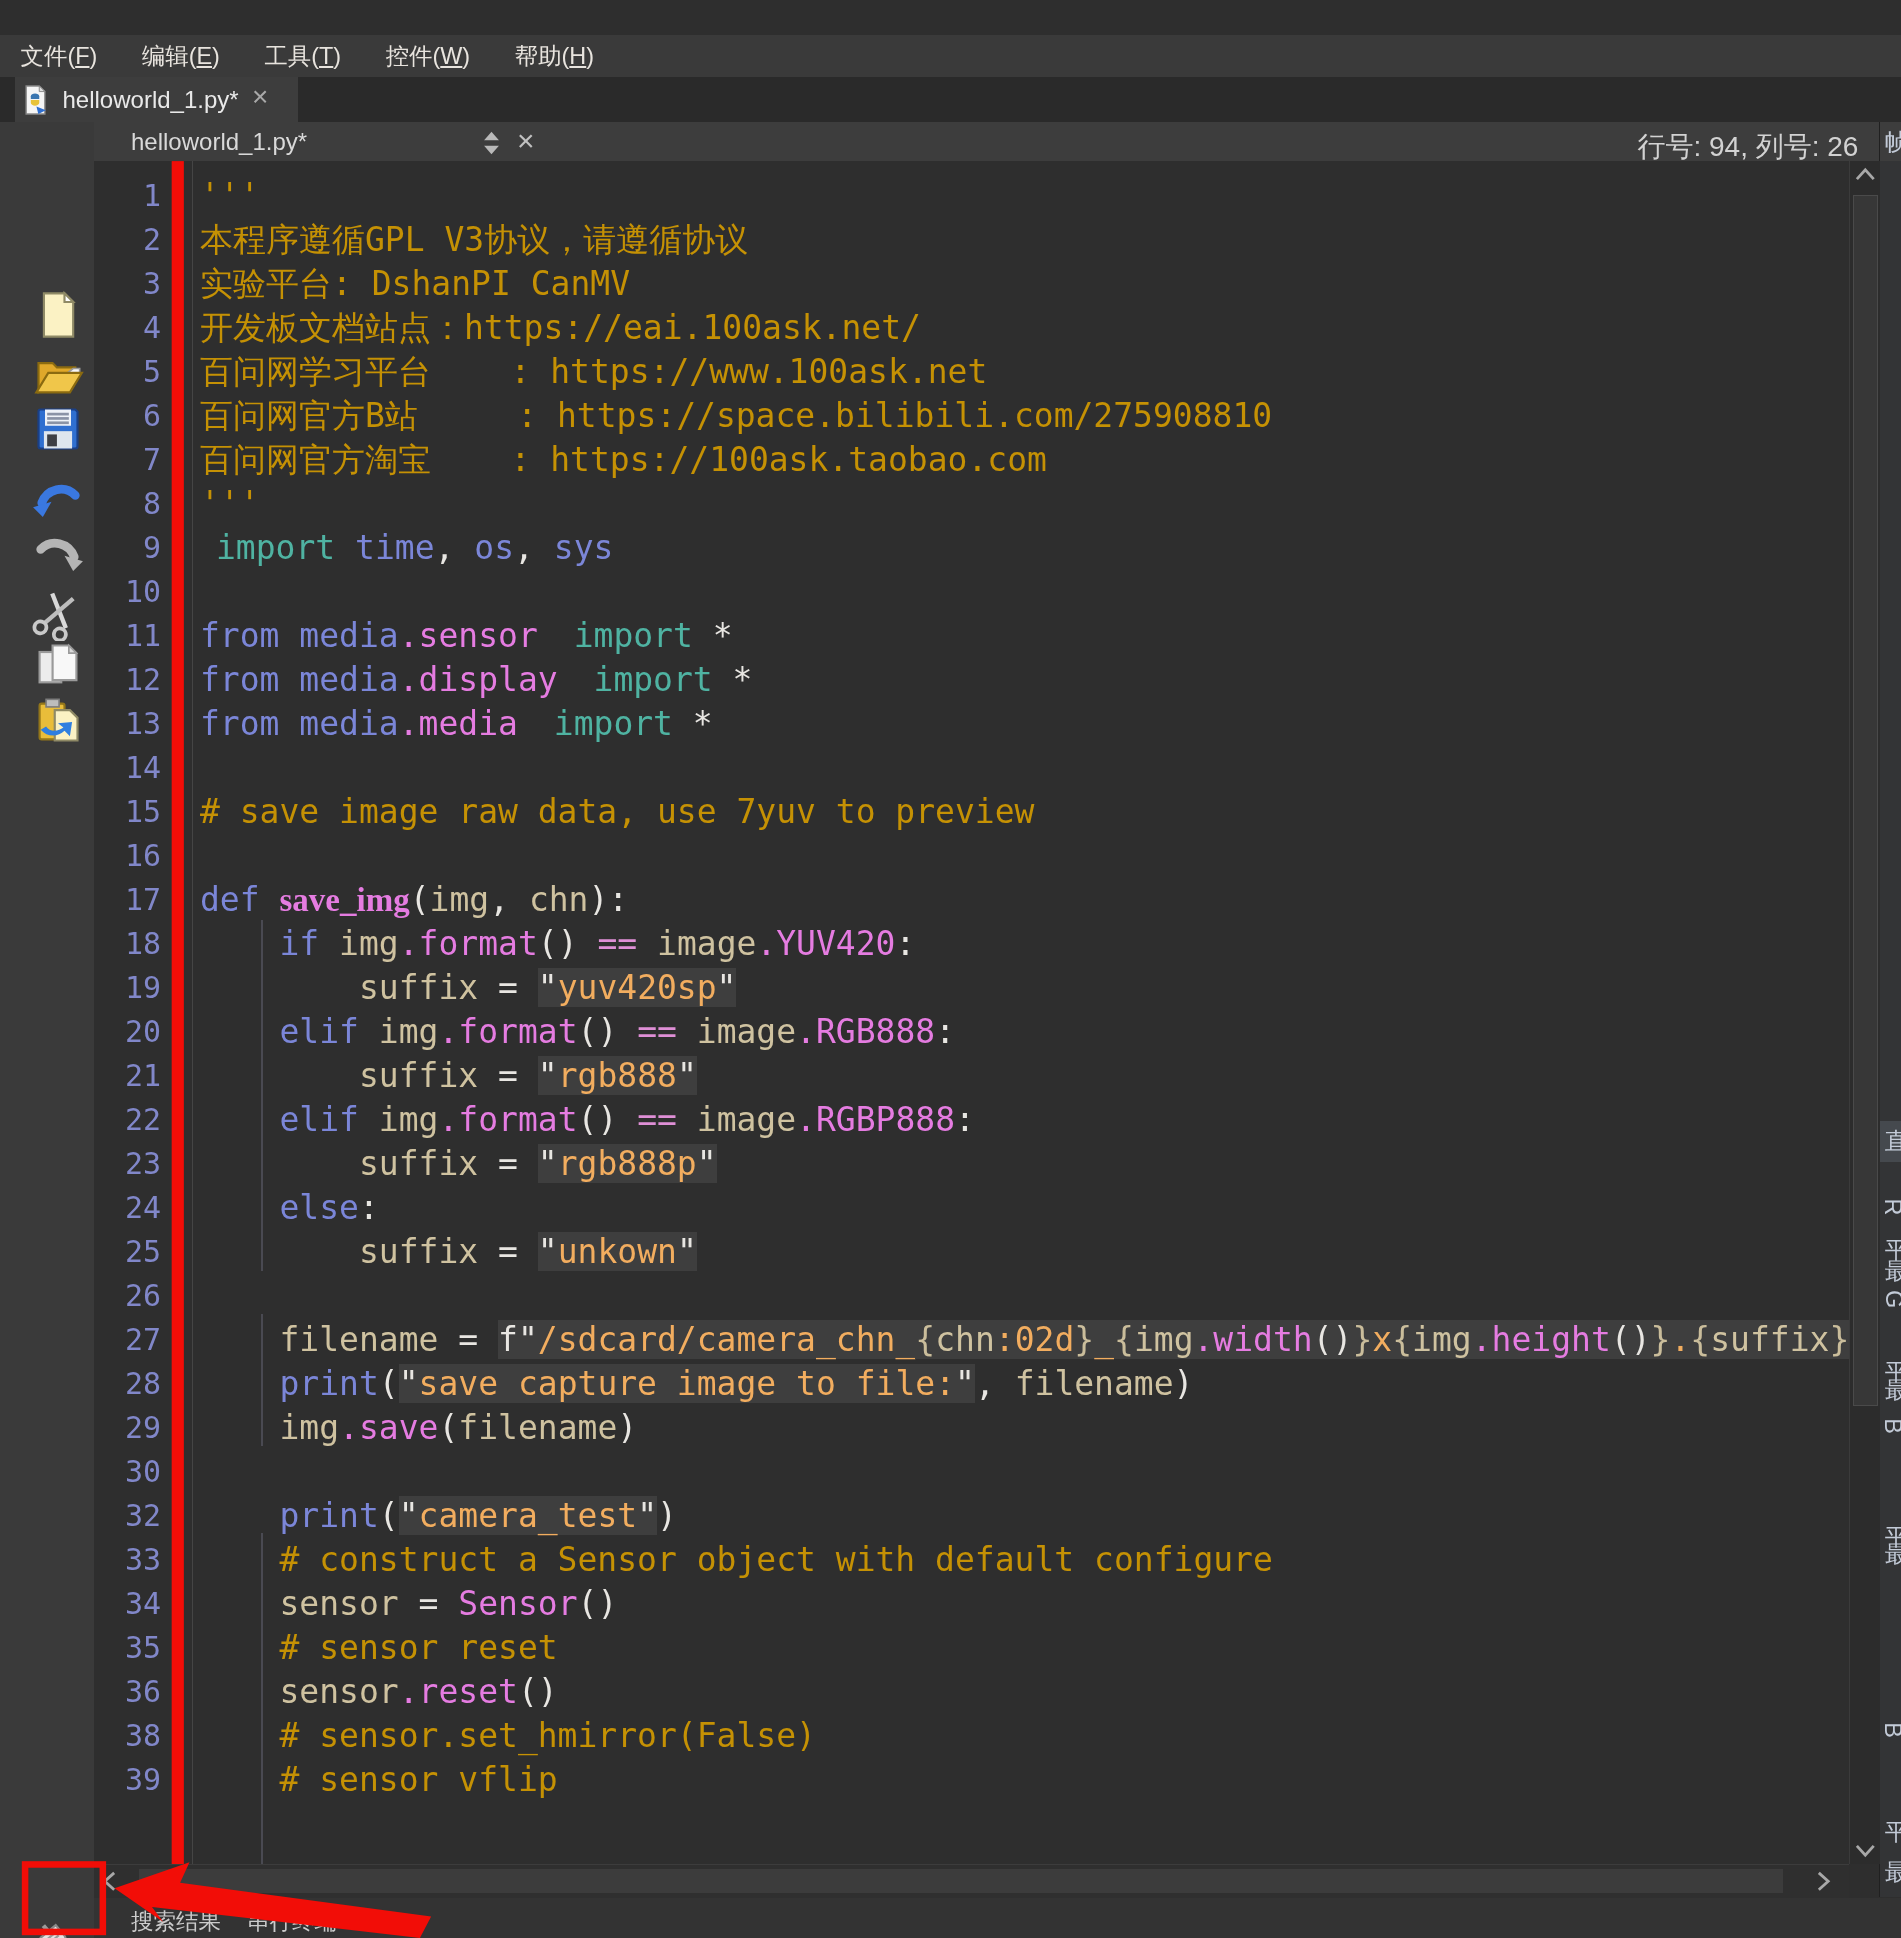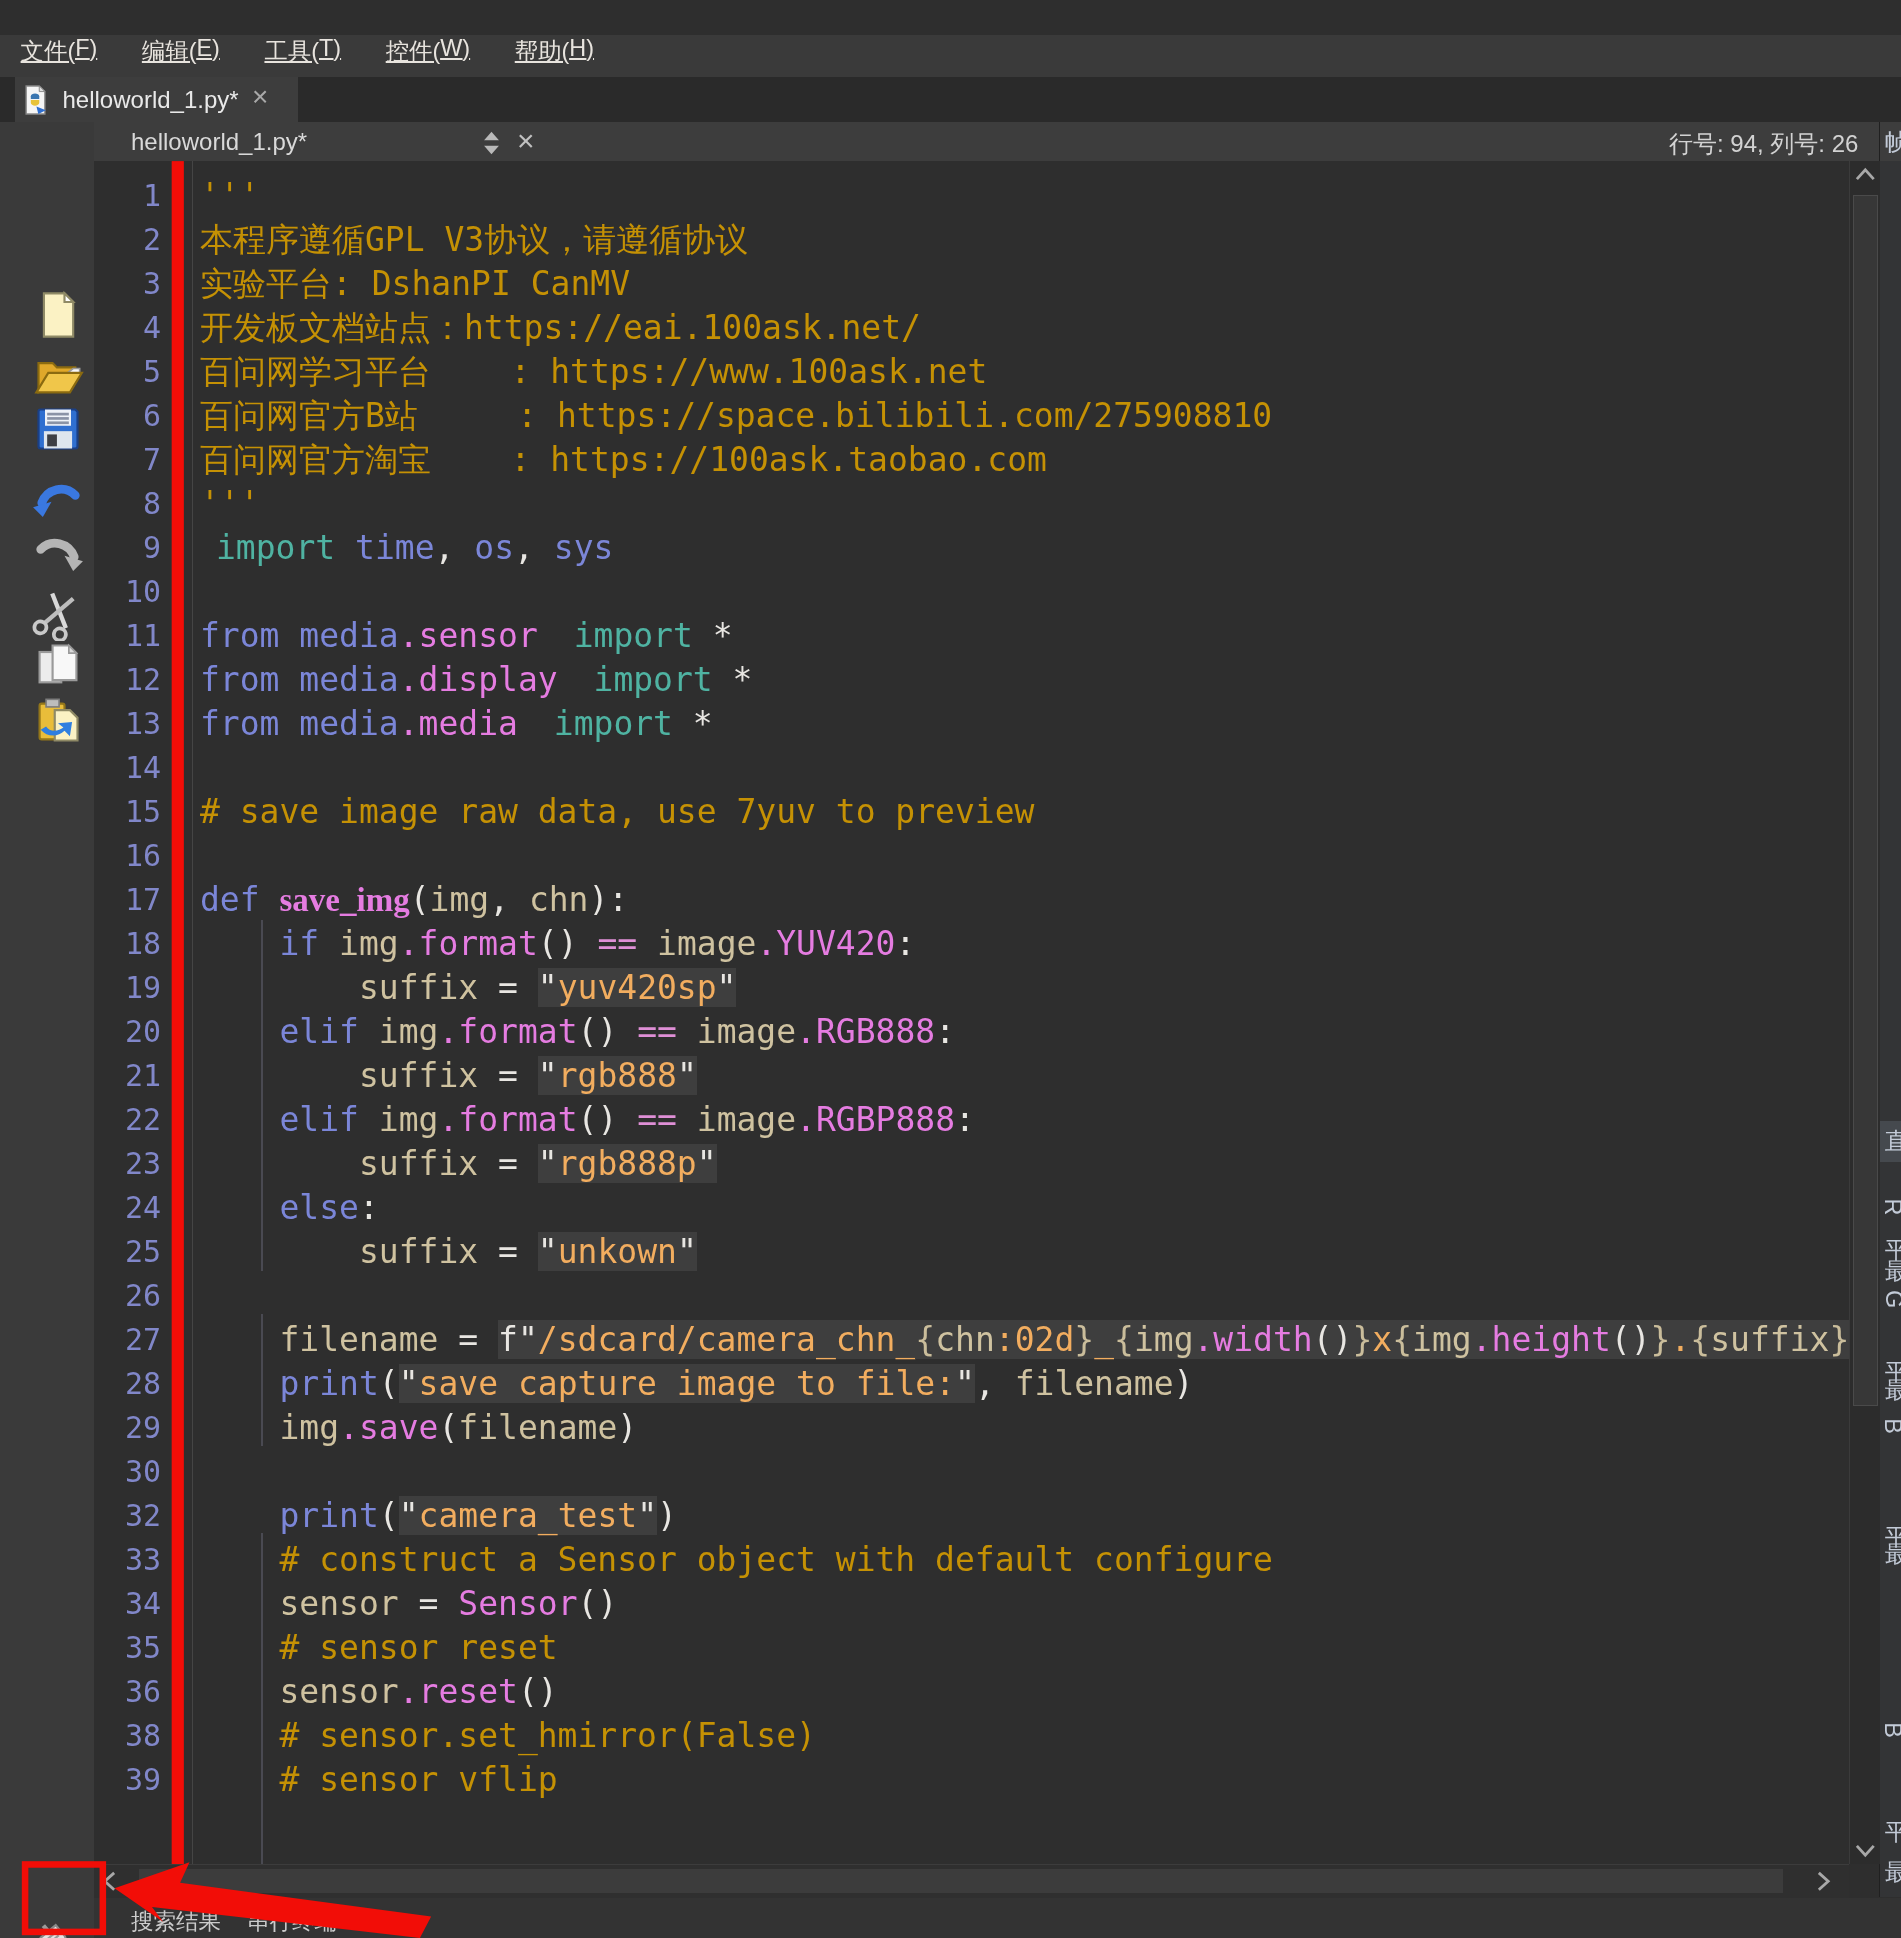--- a/index.html
+++ b/index.html
@@ -6,39 +6,39 @@
   #app{position:relative;width:1902px;height:1938px;overflow:hidden;
        font-family:"Liberation Sans","DejaVu Sans",sans-serif;background:#2e2e2e;}
   
   #titlebar{position:absolute;left:0;top:0;width:1902px;height:34px;background:#eef2f9;
             display:flex;align-items:center;border-bottom:0.9px solid #c9cdd4;}
   #titlebar .app-icon{margin-left:7.5px;width:25px;height:25px;}
   #titlebar .title{margin-left:9.4px;font-size:21.5px;color:#0b0b0b;}
   
   #menubar{position:absolute;left:0;top:35px;width:1902px;height:42px;background:#3a3a3a;
            display:flex;align-items:center;color:#e8e4de;font-size:23.4px;}
-  .menu-item{padding:0 24px 0 20.6px;height:100%;display:flex;align-items:flex-start;cursor:default;text-decoration:underline;}
+  .menu-item{padding:0 24px 0 20.6px;height:100%;display:flex;align-items:center;cursor:default;}
   .menu-item .mn{text-decoration:underline;}
   
   #tabbar{position:absolute;left:0;top:77px;width:1902px;height:45px;background:#2a2a2a;}
   #active-tab{position:absolute;left:15px;top:0;width:283px;height:45px;background:#3d3d3d;
               display:flex;align-items:center;}
   #active-tab .ticon{margin-left:7.5px;width:25px;height:30px;}
   #active-tab .tlabel{margin-left:15px;font-size:24px;color:#e9e9e9;}
   #active-tab .tclose{position:absolute;left:237px;top:3.7px;font-size:28px;color:#a9a9a9;}
   
   #toolbar{position:absolute;left:0;top:122px;width:94px;height:1817px;background:#3a3a3a;}
   .tbtn{position:absolute;left:32px;width:52px;height:52px;}
   .tbtn svg{width:52px;height:52px;}
   
   #edheader{position:absolute;left:94px;top:122px;width:1785px;height:39px;background:#3d3d3d;}
   #edheader .fname{position:absolute;left:37px;top:5.6px;font-size:24px;color:#d9d9d9;}
   #edheader .combo{position:absolute;left:388px;top:7.5px;}
   #edheader .hclose{position:absolute;left:423px;top:1.9px;font-size:30px;color:#c0c0c0;}
-  #edheader .pos{position:absolute;right:20.6px;top:5.6px;font-size:24px;color:#d2d2d2;}
+  #edheader .pos{position:absolute;right:20.6px;top:5.6px;font-size:28px;color:#d2d2d2;}
   
   #sliver{position:absolute;left:1879px;top:122px;width:23.4px;height:1775px;background:#333436;
           border-left:1.9px solid #202020;overflow:hidden;}
   #sliver .shead{position:absolute;left:0;top:0;width:23.4px;height:39px;background:#3d3d3d;}
   #sliver .schar{position:absolute;left:4.7px;font-size:23.4px;color:#c3cbd8;line-height:28px;white-space:nowrap;}
   #sliver .schar.rot{transform:rotate(90deg);}
   #sliver .ssel{position:absolute;left:0;width:23.4px;height:41px;background:#45494e;}
   
   #editor{position:absolute;left:94px;top:161px;width:1755px;height:1703px;background:#2e2e2e;overflow:hidden;}
   #gutter-sep{position:absolute;left:98px;top:0;width:0.9px;height:1703px;background:#454545;}

